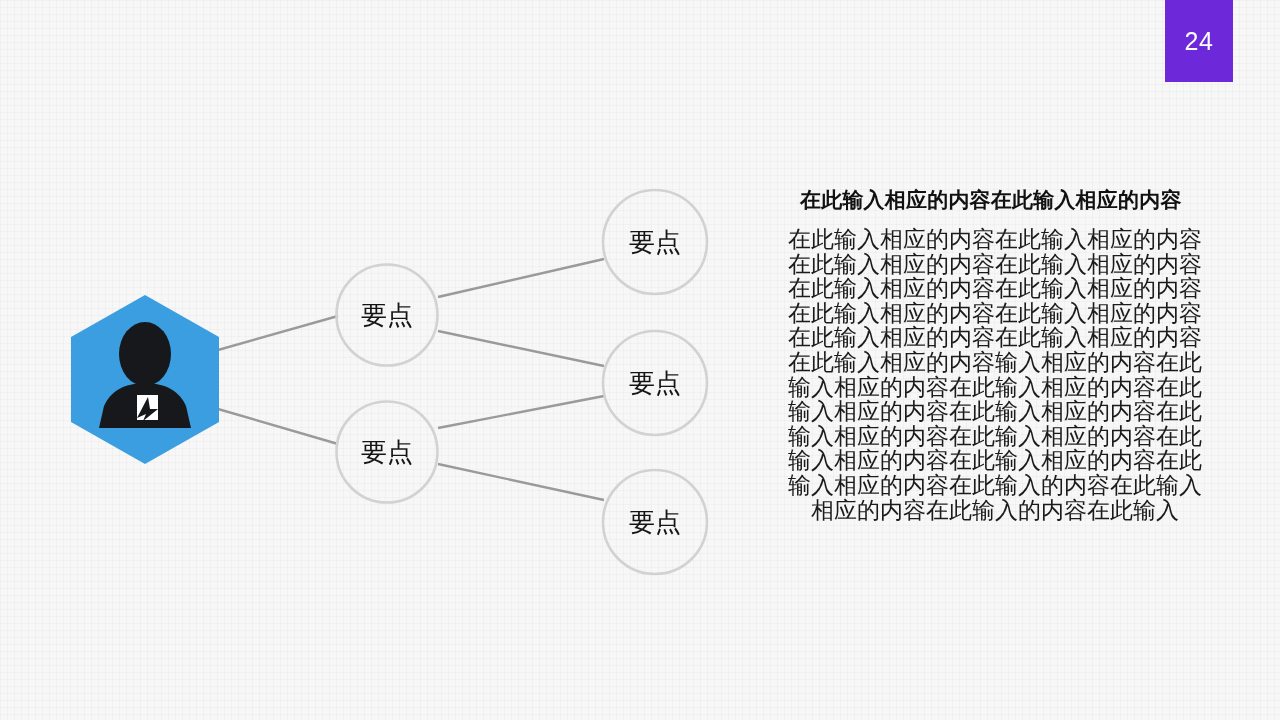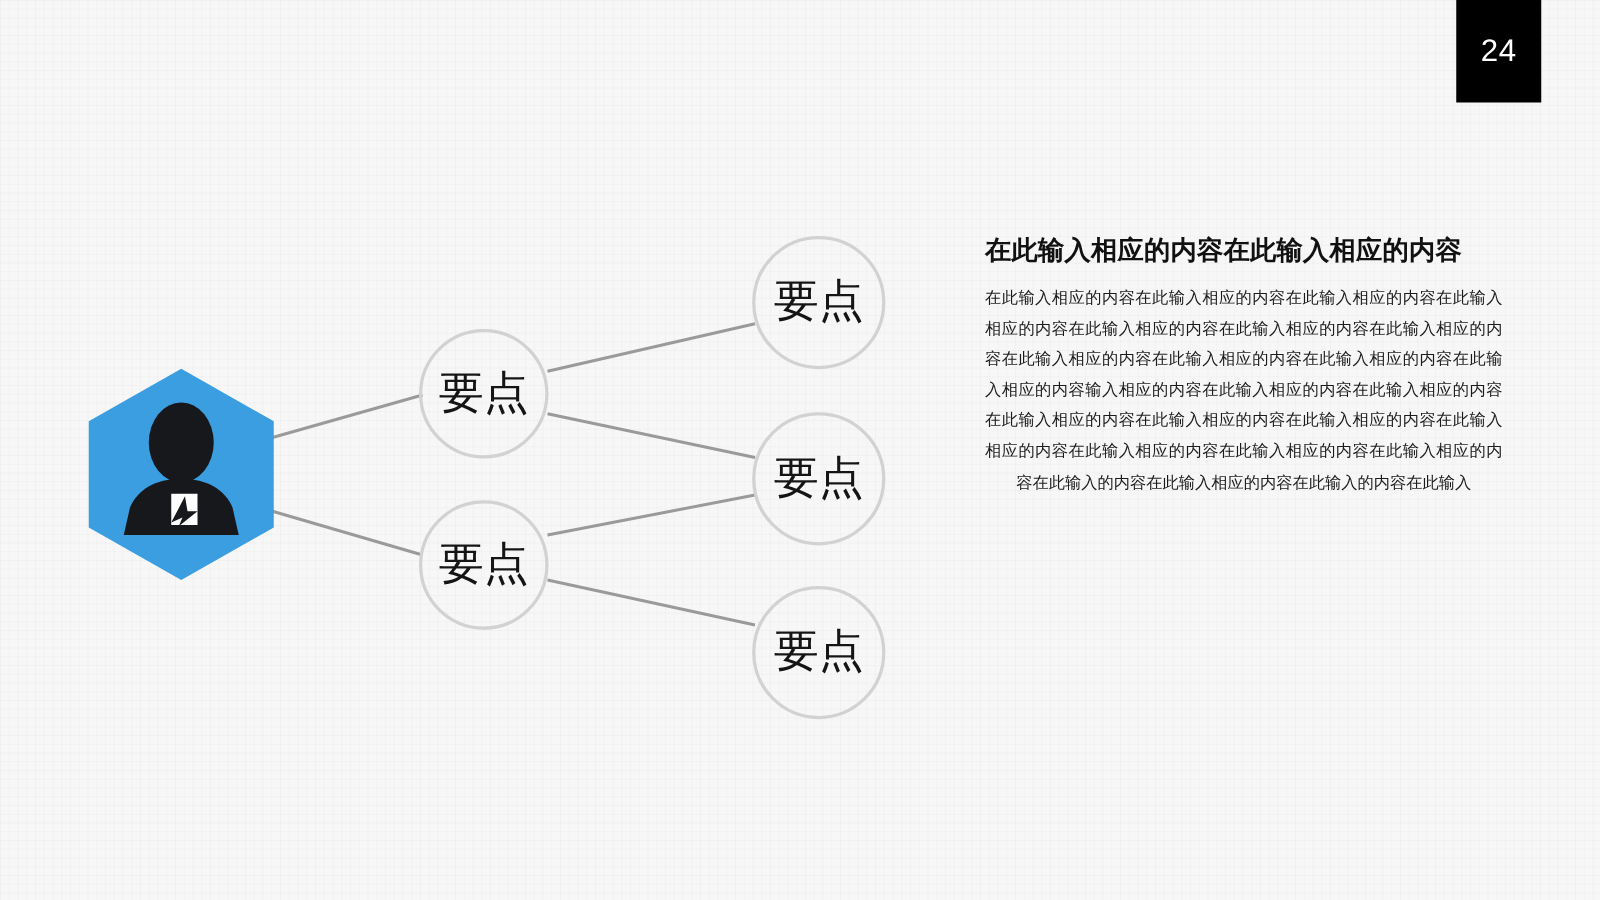--- a/index.html
+++ b/index.html
@@ -23,21 +23,21 @@
     height: 720px;
   }
 
   
   .page-badge {
     position: absolute;
     left: 1165px;
     top: 0px;
     width: 68px;
     height: 82px;
-    background: #000000;
+    background: #6d28d9;
     color: #ffffff;
     display: flex;
     align-items: center;
     justify-content: center;
     font-size: 25px;
     font-weight: 400;
     letter-spacing: 0.5px;
   }
 
   
@@ -75,21 +75,21 @@
     width: 790px;
     height: 720px;
   }
   .diagram svg {
     position: absolute;
     left: 0;
     top: 0;
   }
   .node-label {
     position: absolute;
-    font-size: 36px;
+    font-size: 26px;
     line-height: 28px;
     color: #151515;
     font-family: "DejaVu Sans", "Liberation Sans", sans-serif;
     white-space: nowrap;
     text-align: center;
     pointer-events: none;
   }
 
   
   .text-col {
@@ -97,26 +97,26 @@
     left: 788px;
     top: 186px;
     width: 414px;
   }
   .text-heading {
     font-size: 21px;
     line-height: 29px;
     font-weight: bold;
     color: #111111;
     font-family: "DejaVu Sans", "Liberation Sans", sans-serif;
-    margin: 0 0 12px 0;
+    margin: 0 0 12px 12px;
     letter-spacing: 0.2px;
   }
   .text-body {
     font-family: "DejaVu Serif", "Liberation Serif", serif;
-    font-size: 13px;
+    font-size: 23px;
     line-height: 24.6px;
     color: #1b1b1b;
     margin: 0;
     text-align: justify;
     text-align-last: center;
     text-justify: inter-character;
     word-break: break-all;
   }
 </style>
 </head>

